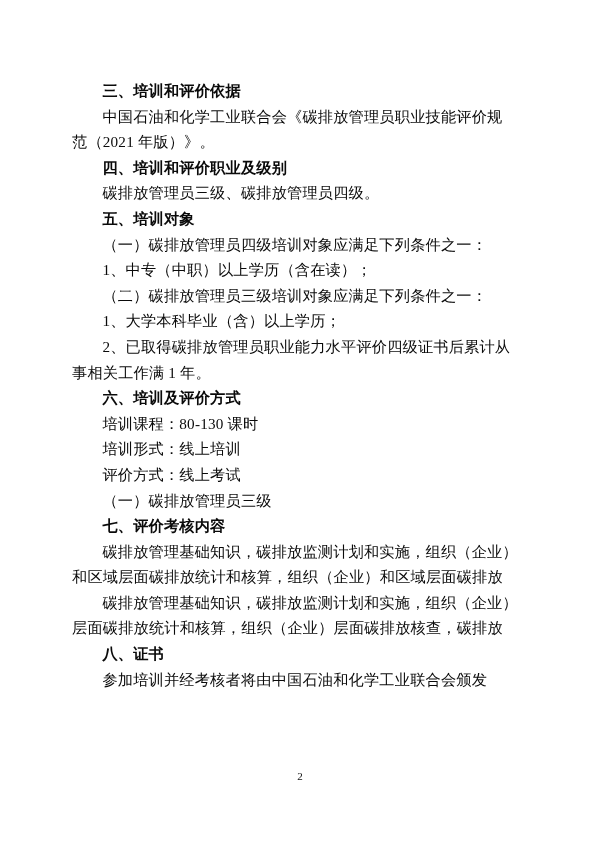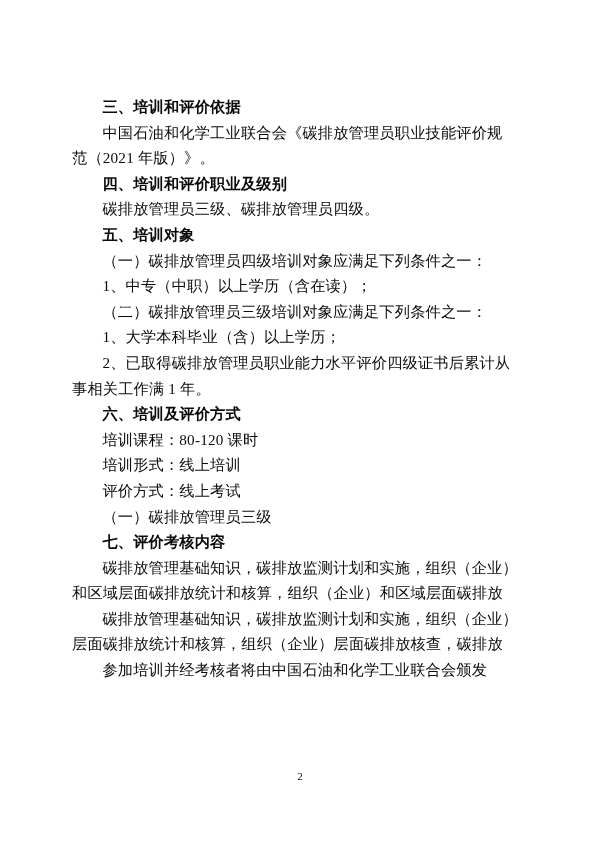--- a/index.html
+++ b/index.html
@@ -15,21 +15,21 @@
     height: 848px;
     background: #ffffff;
     position: relative;
     margin: 0 auto;
     overflow: hidden;
     box-sizing: border-box;
   }
   .content {
     position: absolute;
     left: 72px;
-    top: 94px;
+    top: 78px;
     width: 456px;
   }
   .line {
     font-size: 15.2px;
     line-height: 25.6px;
     color: #0a0a0a;
     letter-spacing: 0.2px;
     white-space: pre-wrap;
     text-align: justify;
     font-family: "Liberation Serif", "DejaVu Serif", serif;
@@ -70,29 +70,30 @@
 
     <div class="line heading">五、培训对象</div>
     <div class="line para">（一）碳排放管理员四级培训对象应满足下列条件之一：</div>
     <div class="line para">1、中专（中职）以上学历（含在读）；</div>
     <div class="line para">（二）碳排放管理员三级培训对象应满足下列条件之一：</div>
     <div class="line para">1、大学本科毕业（含）以上学历；</div>
     <div class="line para">2、已取得碳排放管理员职业能力水平评价四级证书后累计从</div>
     <div class="line cont">事相关工作满 1 年。</div>
 
     <div class="line heading">六、培训及评价方式</div>
-    <div class="line para">培训课程：80-120 课时</div>
+    <div class="line para">培训课程：80-130 课时</div>
     <div class="line para">培训形式：线上培训</div>
     <div class="line para">评价方式：线上考试</div>
 
     <div class="line para">（一）碳排放管理员三级</div>
     <div class="line heading">七、评价考核内容</div>
     <div class="line para">碳排放管理基础知识，碳排放监测计划和实施，组织（企业）</div>
     <div class="line cont">和区域层面碳排放统计和核算，组织（企业）和区域层面碳排放</div>
     <div class="line para">碳排放管理基础知识，碳排放监测计划和实施，组织（企业）</div>
     <div class="line cont">层面碳排放统计和核算，组织（企业）层面碳排放核查，碳排放</div>
 
+    <div class="line heading">八、证书</div>
     <div class="line para">参加培训并经考核者将由中国石油和化学工业联合会颁发</div>
 
   </div>
 
   <div class="footer-num">2</div>
 </div>
 
 </body></html>

